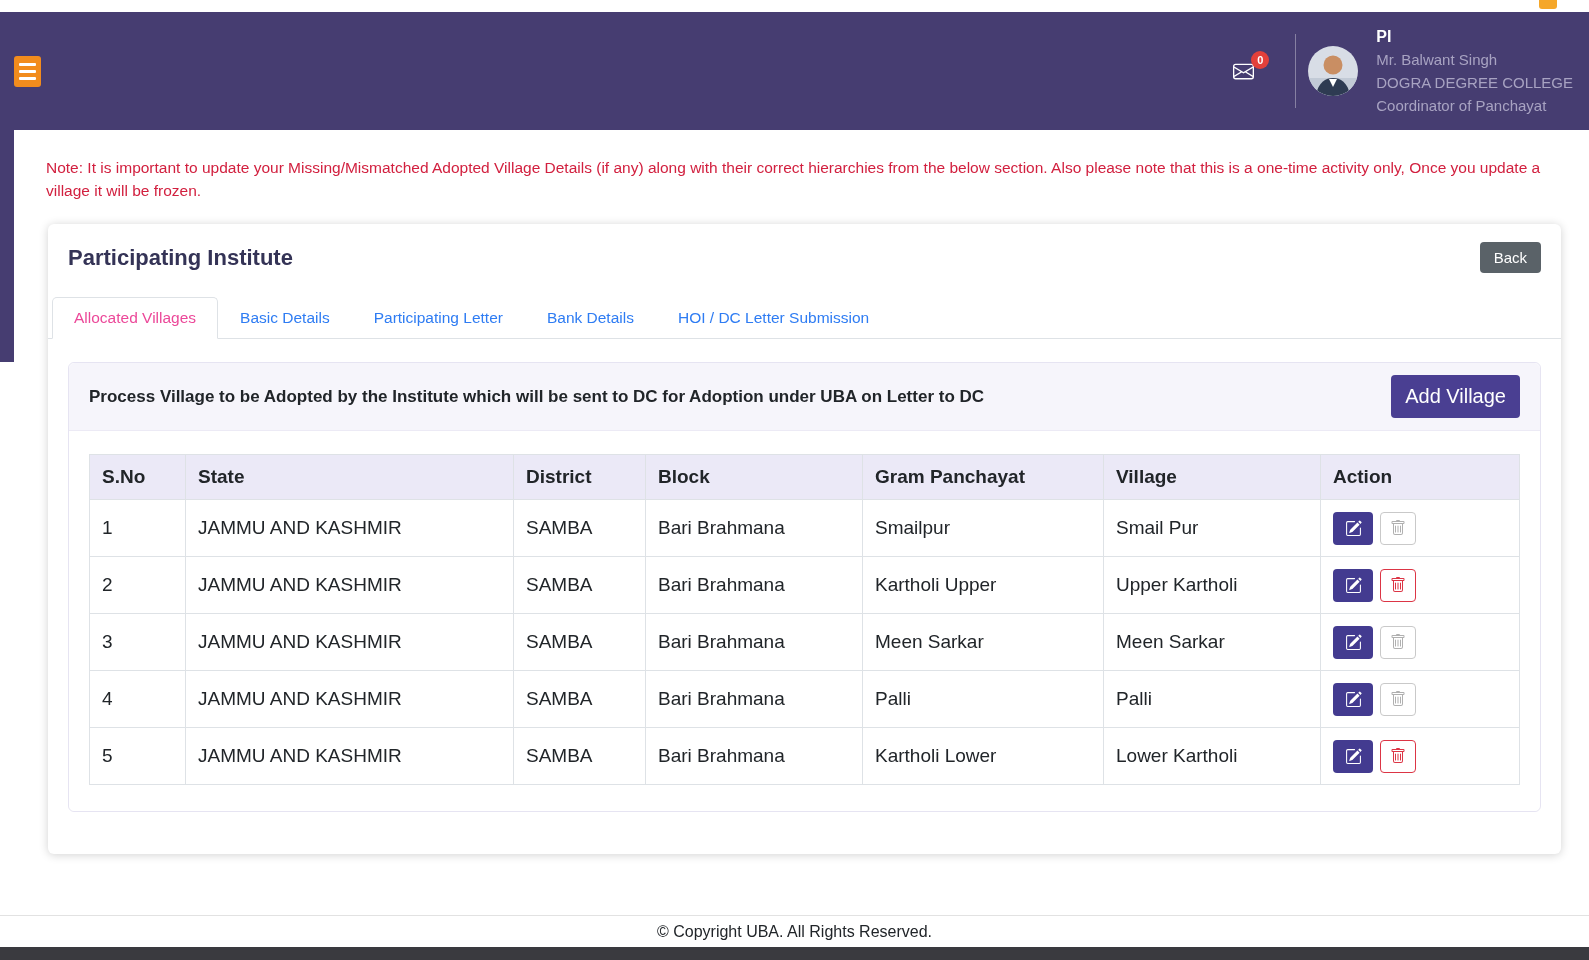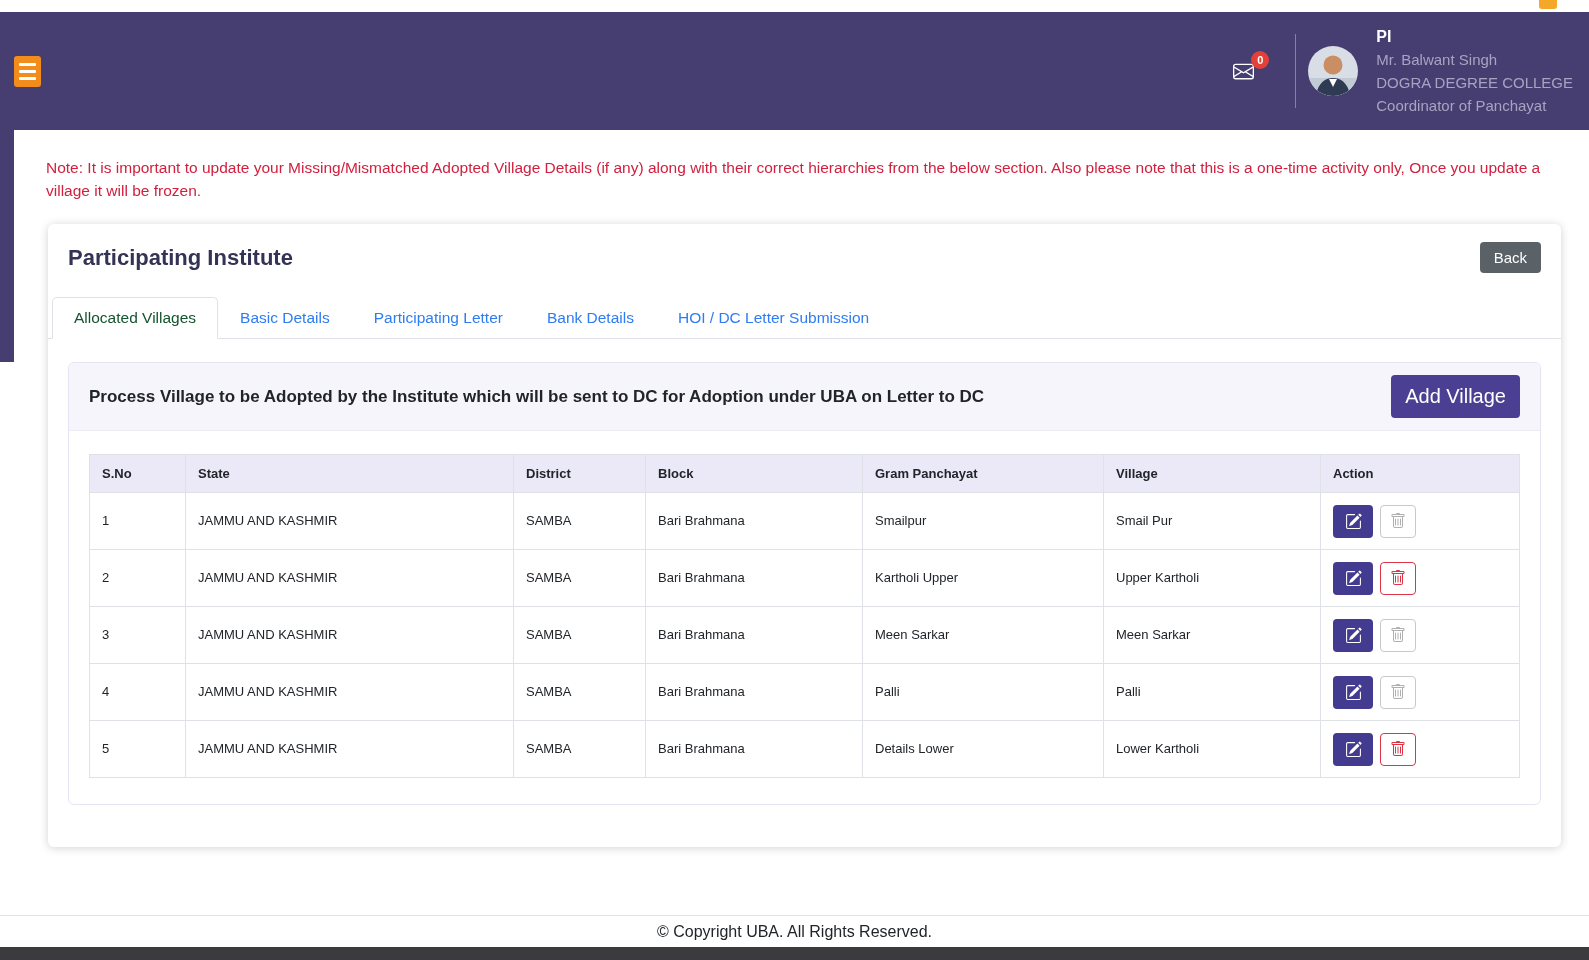--- a/index.html
+++ b/index.html
@@ -86,21 +86,21 @@
   .tabs {
     display: flex; border-bottom: 1px solid #dee2e6;
     padding-left: 4px; margin-top: 12px;
   }
   .tab {
     padding: 11px 21px; font-size: 15.5px; color: #2e7cf3;
     cursor: pointer; border: 1px solid transparent;
     border-radius: 5px 5px 0 0; margin-bottom: -1px; white-space: nowrap;
   }
   .tab.active {
-    color: #14532d; background: #ffffff;
+    color: #ec4899; background: #ffffff;
     border-color: #dee2e6 #dee2e6 #ffffff;
   }
 
   
   .panel {
     margin: 23px 20px 0 20px;
     border: 1px solid #e6e4f2; border-radius: 6px;
   }
   .panel-head {
     display: flex; justify-content: space-between; align-items: center;
@@ -109,21 +109,21 @@
   }
   .panel-title { font-size: 17px; font-weight: bold; color: #212529; }
   .btn-add {
     background: #4a3f92; color: #ffffff; border: none; border-radius: 4px;
     padding: 10px 14px; font-size: 20px; cursor: pointer; white-space: nowrap;
     font-family: "Liberation Sans", sans-serif;
   }
 
   
   .table-wrap { padding: 23px 20px 26px 20px; background: #ffffff; border-radius: 0 0 6px 6px; }
-  table { width: 100%; border-collapse: collapse; font-size: 13px; }
+  table { width: 100%; border-collapse: collapse; font-size: 19px; }
   th {
     background: #ebe9f7; font-weight: bold; text-align: left;
     padding: 11px 12px; border: 1px solid #dee2e6; color: #212529;
   }
   td {
     padding: 18px 12px; border: 1px solid #dee2e6;
     color: #212529; line-height: 20px; vertical-align: middle;
   }
   td.cell-action { padding: 11px 12px; }
   .action-group { display: flex; align-items: center; }
@@ -359,21 +359,21 @@
         </button>
       </div>
     </td>
   </tr>
 
   <tr>
     <td>5</td>
     <td>JAMMU AND KASHMIR</td>
     <td>SAMBA</td>
     <td>Bari Brahmana</td>
-    <td>Details Lower</td>
+    <td>Kartholi Lower</td>
     <td>Lower Kartholi</td>
     <td class="cell-action">
       <div class="action-group">
         <button class="btn-edit">
           <span style="display:inline-flex">
             <svg viewBox="0 0 16 16">
               <path d="M15.502 1.94a.5.5 0 0 1 0 .706L14.459 3.69l-2-2L13.502.646a.5.5 0 0 1 .707 0l1.293 1.293zm-1.75 2.456-2-2L4.939 9.21a.5.5 0 0 0-.121.196l-.805 2.414a.25.25 0 0 0 .316.316l2.414-.805a.5.5 0 0 0 .196-.12l6.813-6.814z"></path>
               <path fill-rule="evenodd" d="M1 13.5A1.5 1.5 0 0 0 2.5 15h11a1.5 1.5 0 0 0 1.5-1.5v-6a.5.5 0 0 0-1 0v6a.5.5 0 0 1-.5.5h-11a.5.5 0 0 1-.5-.5v-11a.5.5 0 0 1 .5-.5H9a.5.5 0 0 0 0-1H2.5A1.5 1.5 0 0 0 1 2.5v11z"></path>
             </svg>
           </span>

